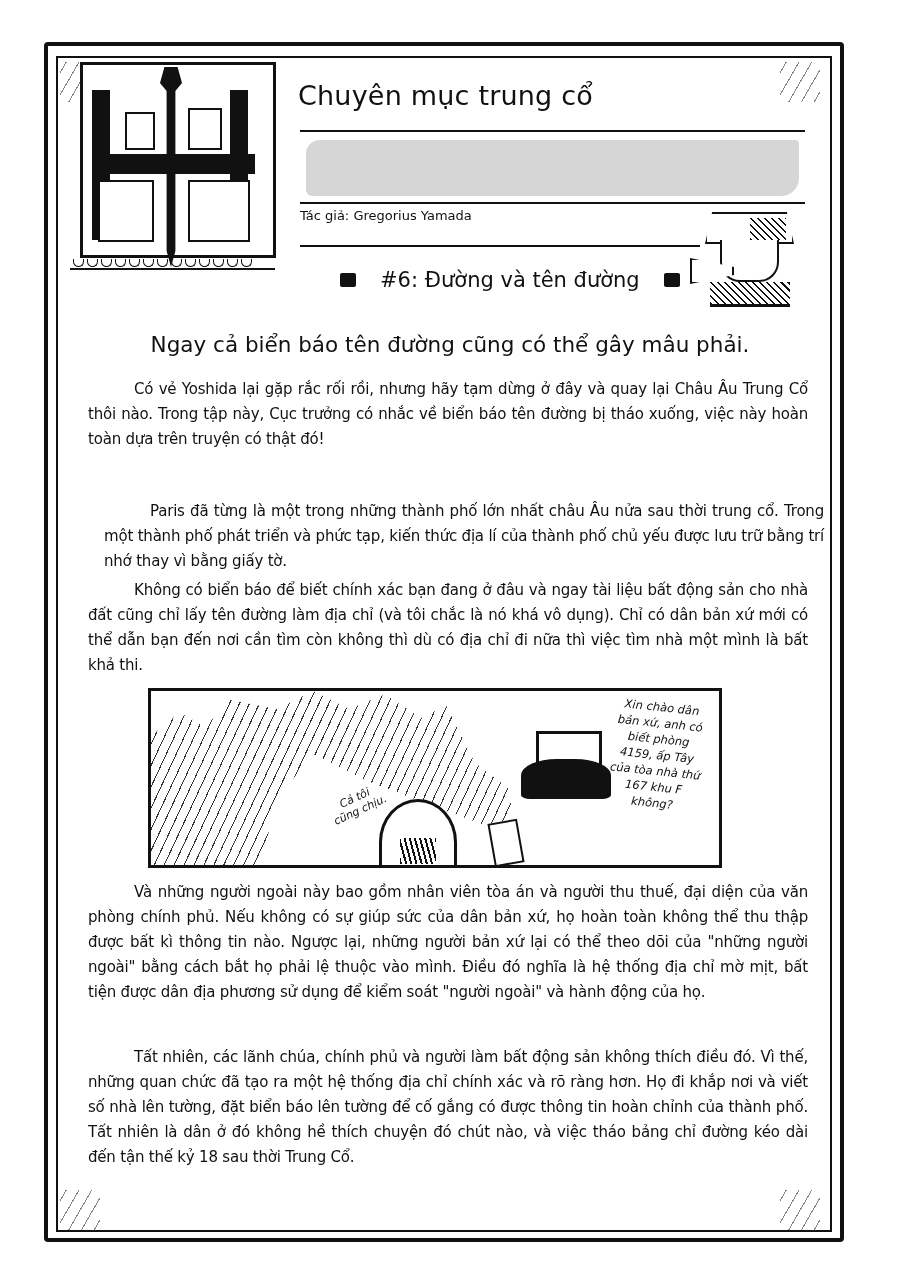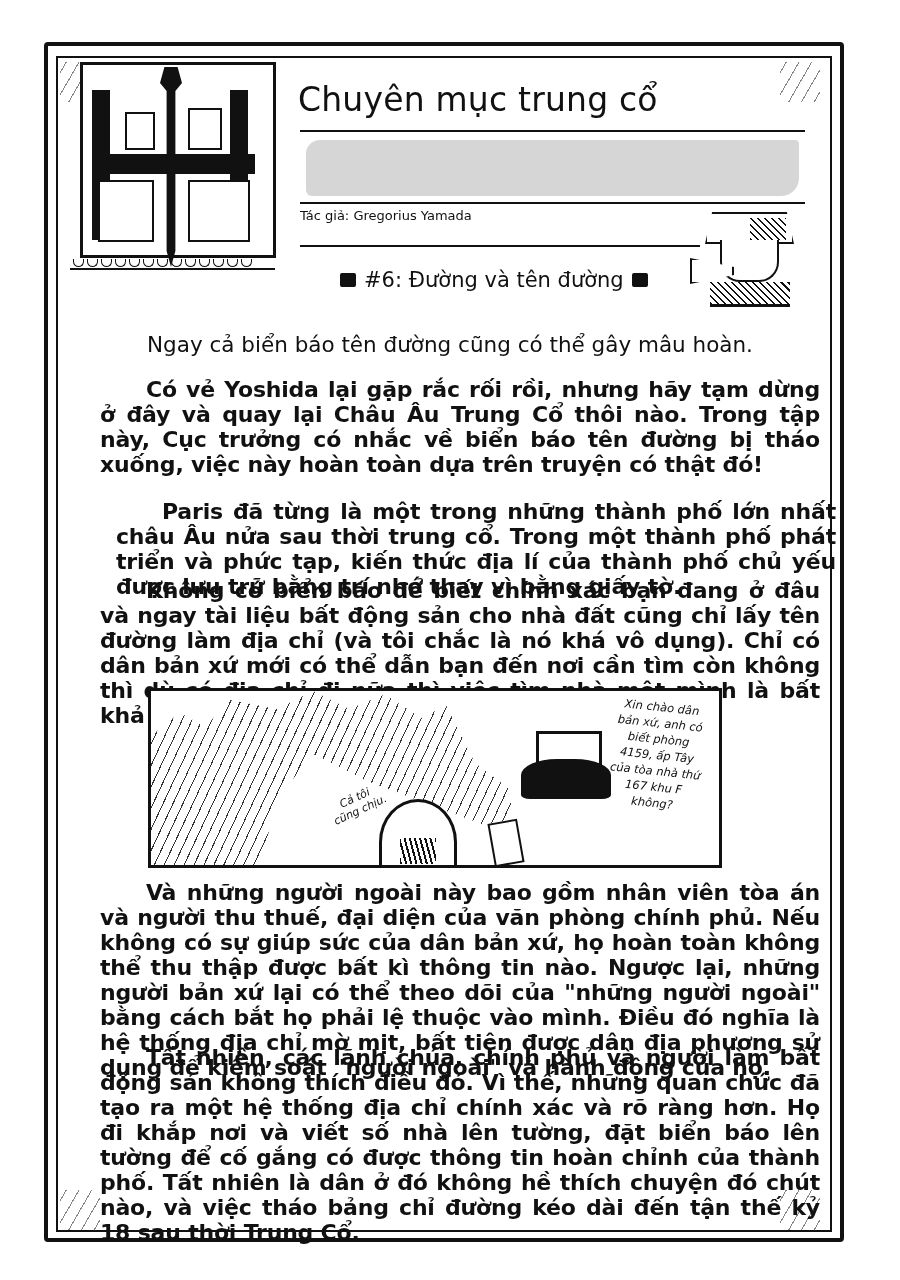--- a/index.html
+++ b/index.html
@@ -21,52 +21,52 @@
                       clip-path: polygon(20% 0,80% 0,100% 8%,70% 12%,70% 92%,50% 100%,30% 92%,30% 12%,0 8%); }
   .initial .cross-h { position: absolute; left: 35px; top: 92px; width: 150px; height: 20px; background: #111; }
   .initial .bar { position: absolute; left: 22px; top: 28px; width: 18px; height: 150px; background: #111; }
   .initial .bar2 { position: absolute; left: 160px; top: 28px; width: 18px; height: 95px; background: #111; }
   .initial .scroll { position: absolute; left: 0; top: 190px; width: 205px; height: 16px;
                      border-bottom: 2px solid #111; }
   .initial .scroll span { display: inline-block; width: 9px; height: 7px; border: 1.5px solid #111;
                           border-top: none; border-radius: 0 0 6px 6px; margin-left: 3px; }
 
   
-  .kicker { position: absolute; left: 298px; top: 80px; font-size: 33px; font-family: "DejaVu Sans", sans-serif;
+  .kicker { position: absolute; left: 298px; top: 80px; font-size: 27px; font-family: "DejaVu Sans", sans-serif;
             letter-spacing: 0.2px; }
   .title-band { position: absolute; left: 300px; top: 130px; width: 505px; height: 70px;
                 border-top: 2px solid #111; border-bottom: 2px solid #111; }
   .title-band .shade { position: absolute; left: 6px; top: 8px; right: 6px; bottom: 6px;
                        background: #cfcfcf; border-radius: 14px 4px 18px 6px; opacity: .85; }
   .title { position: absolute; left: 0; right: 0; top: 10px; text-align: center; font-size: 35px;
            font-family: "DejaVu Sans", sans-serif; letter-spacing: 0.5px; }
   .author { position: absolute; left: 300px; top: 208px; width: 400px; text-align: left;
             font-size: 13px; }
   .author-rule { position: absolute; left: 300px; top: 245px; width: 400px; border-top: 2px solid #111; }
-  .episode { position: absolute; left: 340px; top: 268px; font-size: 21px; display: flex; align-items: center; gap: 8px; }
+  .episode { position: absolute; left: 340px; top: 268px; font-size: 21px; display: flex; align-items: center; gap: 24px; }
   .episode .blk { width: 16px; height: 14px; background: #111; border-radius: 2px; }
 
   
   .mascot { position: absolute; left: 690px; top: 200px; width: 110px; height: 110px; }
   .mascot .hat { position: absolute; left: 15px; top: 12px; width: 85px; height: 28px; border: 2px solid #111;
                  background: #fff; clip-path: polygon(8% 0,92% 0,100% 100%,0 100%); }
   .mascot .hat-hatch { position: absolute; left: 60px; top: 18px; width: 36px; height: 22px;
                        background: repeating-linear-gradient(45deg,#111 0 1.5px,transparent 1.5px 5px); }
   .mascot .face { position: absolute; left: 30px; top: 40px; width: 55px; height: 40px; border: 2px solid #111;
                   border-top: none; border-radius: 0 0 20px 20px; background: #fff; }
   .mascot .horn { position: absolute; left: 0; top: 58px; width: 40px; height: 22px; border: 2px solid #111;
                   background: #fff; clip-path: polygon(0 0,100% 35%,100% 65%,0 100%); }
   .mascot .body { position: absolute; left: 20px; top: 82px; width: 80px; height: 22px;
                   background: repeating-linear-gradient(45deg,#111 0 1.5px,transparent 1.5px 5px);
                   border-bottom: 3px solid #111; }
 
   
   .lead { position: absolute; left: 80px; width: 740px; top: 332px; text-align: center; font-size: 21.5px; }
-  .para { position: absolute; left: 100px; width: 720px; font-size: 22px; line-height: 25px;
-          text-indent: 46px; text-align: justify; letter-spacing: -0.2px; font-weight: bold; }
+  .para { position: absolute; left: 88px; width: 720px; font-size: 15px; line-height: 25px;
+          text-indent: 46px; text-align: justify; letter-spacing: -0.2px; }
 
   
   .panel { position: absolute; left: 148px; top: 688px; width: 574px; height: 180px;
            border: 3px solid #111; box-sizing: border-box; background: #fff; overflow: hidden; }
   .panel .city { position: absolute; left: 0; top: 0; width: 360px; height: 180px;
                  background: repeating-linear-gradient(115deg,#fff 0 4px,#333 4px 5px,#fff 5px 9px);
                  clip-path: polygon(0 25%,8% 12%,15% 20%,22% 5%,35% 10%,45% 0,55% 10%,65% 2%,75% 15%,82% 8%,90% 40%,100% 55%,100% 80%,60% 50%,45% 35%,35% 60%,30% 100%,0 100%); }
   .panel .bubble-left { position: absolute; left: 178px; top: 100px; font-size: 11px; line-height: 13px;
                         transform: rotate(-25deg); font-style: italic; white-space: pre-line; text-align: center; }
   .panel .bubble-right { position: absolute; left: 452px; top: 8px; width: 108px; font-size: 11.5px; line-height: 16px;
@@ -120,21 +120,21 @@
 </div>
 
 <div class="mascot">
   <div class="hat"></div>
   <div class="hat-hatch"></div>
   <div class="face"></div>
   <div class="horn"></div>
   <div class="body"></div>
 </div>
 
-<div class="lead">Ngay cả biển báo tên đường cũng có thể gây mâu hoàn.</div>
+<div class="lead">Ngay cả biển báo tên đường cũng có thể gây mâu phải.</div>
 <p class="para" style="top:377px;margin:0;">Có vẻ Yoshida lại gặp rắc rối rồi, nhưng hãy tạm dừng ở đây và quay lại Châu Âu Trung Cổ thôi nào. Trong tập này, Cục trưởng có nhắc về biển báo tên đường bị tháo xuống, việc này hoàn toàn dựa trên truyện có thật đó!</p>
 <p class="para" style="top:483px;margin:16px;">Paris đã từng là một trong những thành phố lớn nhất châu Âu nửa sau thời trung cổ. Trong một thành phố phát triển và phức tạp, kiến thức địa lí của thành phố chủ yếu được lưu trữ bằng trí nhớ thay vì bằng giấy tờ.</p>
 <p class="para" style="top:578px;margin:0;">Không có biển báo để biết chính xác bạn đang ở đâu và ngay tài liệu bất động sản cho nhà đất cũng chỉ lấy tên đường làm địa chỉ (và tôi chắc là nó khá vô dụng). Chỉ có dân bản xứ mới có thể dẫn bạn đến nơi cần tìm còn không thì dù có địa chỉ đi nữa thì việc tìm nhà một mình là bất khả thi.</p>
 
 <div class="panel">
   <div class="city"></div>
   <div class="bubble-left">Cả tôi
 cũng chịu.</div>
   <div class="hood">
     <div class="mask"></div>

